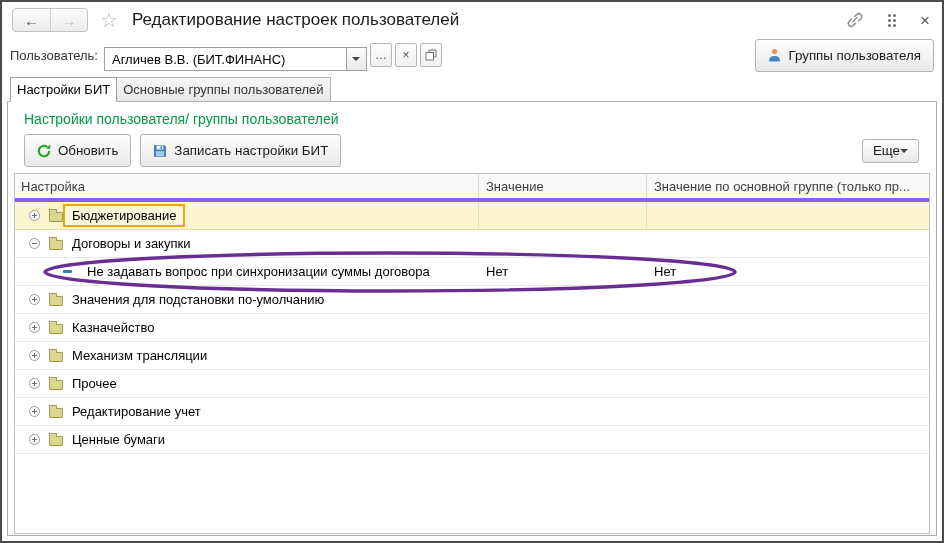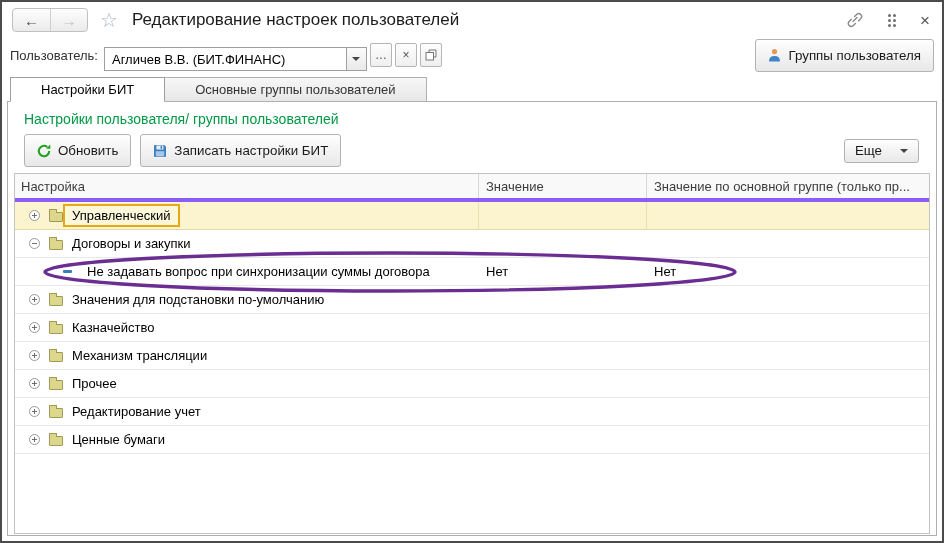--- a/index.html
+++ b/index.html
@@ -39,33 +39,33 @@
     color:#555; font-size:12px; line-height:1; }
   .tri-down{ width:0; height:0; border-left:4px solid transparent; border-right:4px solid transparent;
     border-top:4px solid #444; }
   .user-actions{ margin-left:auto; display:flex; gap:10px; }
   .btn{ height:33px; display:inline-flex; align-items:center; gap:7px; padding:0 12px;
     border:1px solid #b3b3b3; border-radius:3px; background:linear-gradient(#fefefe,#e8e8e8);
     color:#1a1a1a; white-space:nowrap; }
 
   
   .tabs{ display:flex; padding-left:8px; margin-top:7px; position:relative; z-index:2; flex:none; }
-  .tab{ height:25px; display:flex; align-items:center; padding:0 30px;
+  .tab{ height:25px; display:flex; align-items:center; padding:0 6px;
     border:1px solid #b0b0b0; background:linear-gradient(#f7f7f7,#e7e7e7); color:#333;
     margin-bottom:-1px; }
   .tab.active{ background:#fff; border-color:#9d9d9d; border-bottom:1px solid #fff; color:#000; }
   .tab + .tab{ border-left:none; }
 
   
   .panel{ flex:1; margin:0 5px 5px 5px; border:1px solid #aeaeae; background:#fff;
     display:flex; flex-direction:column; position:relative; z-index:1; min-height:0; }
   .section-title{ color:#009944; font-size:14px; padding:9px 0 0 16px; }
   .toolbar{ display:flex; align-items:center; padding:7px 8px 0 16px; flex:none; }
   .toolbar .btn{ margin-right:9px; }
-  .btn-more{ margin-left:auto; margin-right:0; height:24px; gap:18px; padding:0 10px; }
+  .btn-more{ margin-left:auto; margin-right:0; height:24px; gap:0; padding:0 10px; }
 
   
   .table-wrap{ flex:1; margin:6px 6px 1px 6px; border:1px solid #c3c3c3; display:flex;
     flex-direction:column; min-height:0; background:#fff; }
   .thead{ display:grid; grid-template-columns:464px 168px 1fr; height:28px; flex:none;
     background:#f9f9f9; border-bottom:4px solid #8b5cf6; color:#3c3c3c; }
   .th{ display:flex; align-items:center; padding-left:7px; overflow:hidden; white-space:nowrap; }
   .th:first-child{ padding-left:6px; }
   .th:nth-child(1), .th:nth-child(2){ border-right:1px solid #d8d8d8; }
   .tbody{ flex:1; overflow:visible; }
@@ -202,21 +202,21 @@
       <div class="thead">
         <div class="th">Настройка</div>
         <div class="th">Значение</div>
         <div class="th">Значение по основной группе (только пр...</div>
       </div>
       <div class="tbody">
           <div class="trow selected">
             <div class="cell tree">
               <span class="expander plus"></span>
               <span class="folder"></span>
-              <span class="lab focus-box">Управленческий</span>
+              <span class="lab focus-box">Бюджетирование</span>
             </div>
             <div class="cell val"></div>
             <div class="cell val"></div>
           </div>
           <div class="trow">
             <div class="cell tree">
               <span class="expander minus"></span>
               <span class="folder"></span>
               <span class="lab">Договоры и закупки</span>
             </div>

